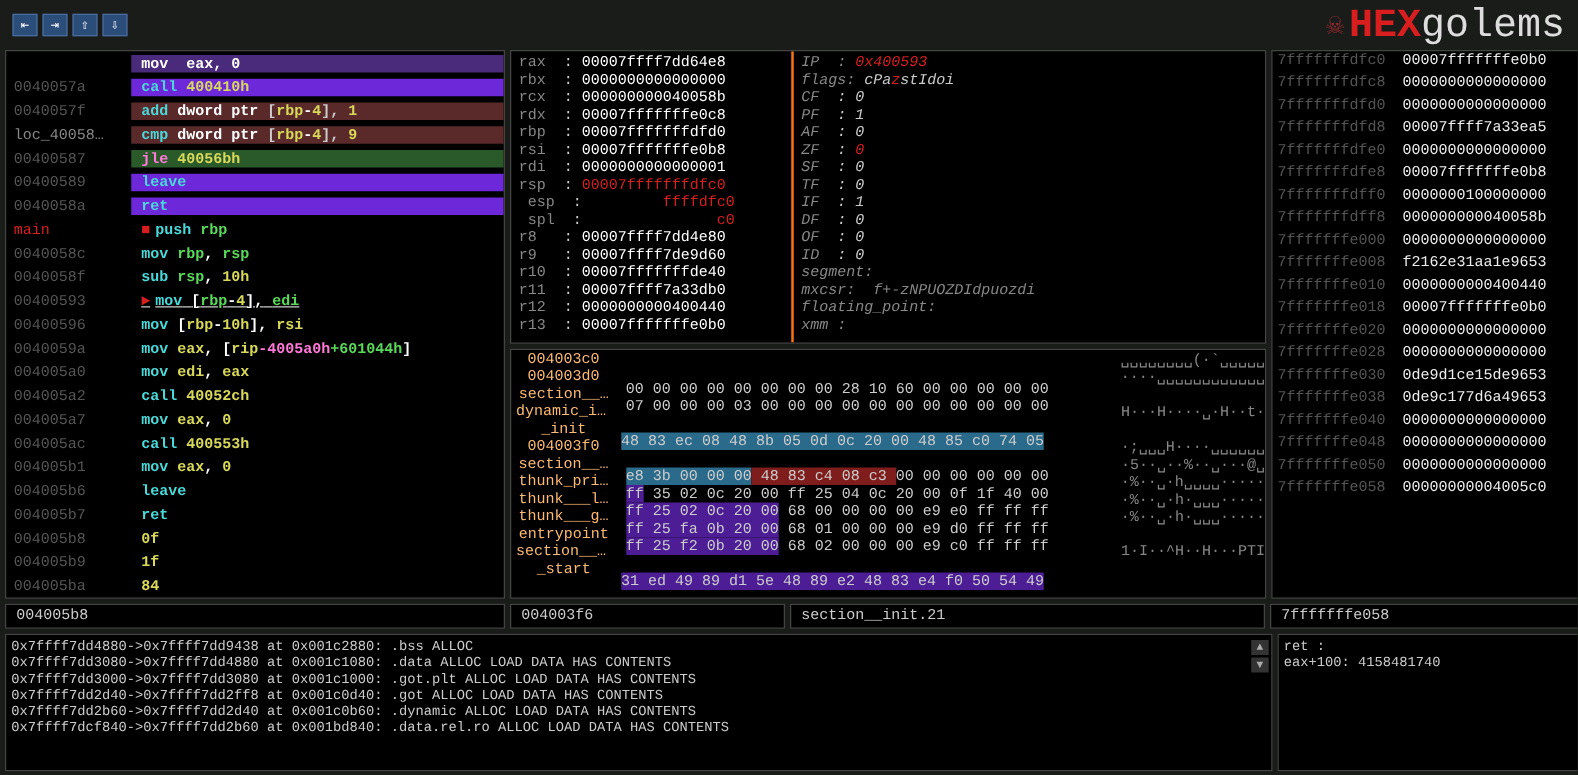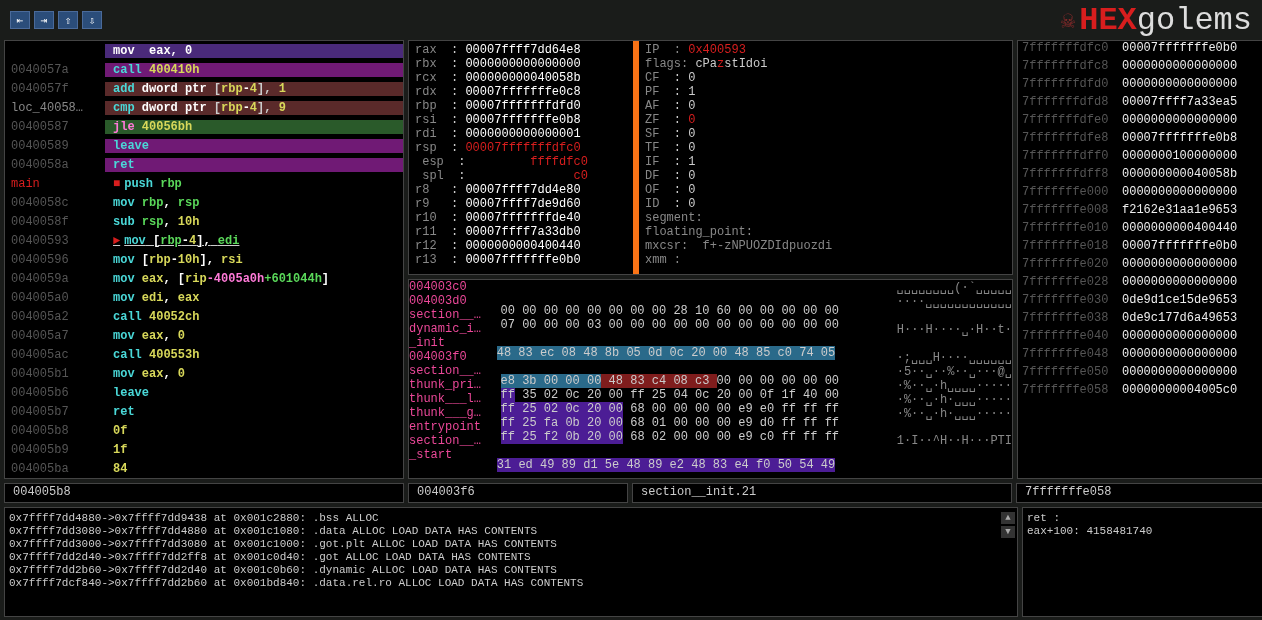--- a/index.html
+++ b/index.html
@@ -61,39 +61,39 @@
   height: 19px;
   align-items: center;
   white-space: pre;
 }
 .addr-col { width: 100px; padding-left: 6px; color: #555; }
 .addr-col.main { color: #d81e1e; }
 .addr-col.loc { color: #888; }
 .inst-col { flex: 1; padding-left: 8px; font-weight: bold; }
 .bg-purple { background: #4a2a7a; }
 .bg-maroon { background: #5a2a2a; }
-.bg-blue { background: #701a75; }
+.bg-blue { background: #6d28d9; }
 .bg-green { background: #2a5a2a; }
 .marker { color: #d81e1e; margin-right: 4px; }
 .c-cyan { color: #4ad8d8; }
 .c-yellow { color: #d8d85a; }
 .c-white { color: #fff; }
 .c-red { color: #d81e1e; }
 .c-grey { color: #888; }
 .c-green { color: #5ad85a; }
 .c-pink { color: #ff7ad8; }
 
 .regs { grid-column: 2; grid-row: 1; display: flex; gap: 24px; }
 .regs-left { width: 200px; padding: 2px 6px; }
-.regs-right { flex: 1; padding: 2px 6px; border-left: 6px solid #f97316;}
+.regs-right { flex: 1; padding: 2px 6px; border-left: 2px solid #f97316; font-style: italic;}
 .reg-line { white-space: pre; height: 14px; line-height: 14px; }
 
 .hex-panel { grid-column: 2; grid-row: 2; }
 .hex-line { display: flex; height: 14px; white-space: pre; align-items: center;}
-.hex-addr { width: 92px; color: #ec4899; text-align: left; padding-right: 8px;}
+.hex-addr { width: 92px; color: #fdba74; text-align: center; padding-right: 8px;}
 .hex-bytes { width: 390px; margin-top: 48px; }
 .hex-ascii { flex: 1; color: #888; padding-left: 8px;}
 .hl-cyan { background: #2a6a8a; }
 .hl-purple { background: #4c1d95; }
 .hl-blue { background: #7f1d1d; text-align: center; }
 
 .stack { grid-column: 3; grid-row: 1 / 3; }
 .stack-line { display: flex; height: 18px; white-space: pre; padding-left: 4px;}
 .stack-addr { color: #555; width: 100px; }
 .stack-val { color: #eee; }
@@ -187,22 +187,22 @@
         <div class="reg-line"><span class="c-grey">PF</span>  : <span class="">1</span></div>
         <div class="reg-line"><span class="c-grey">AF</span>  : <span class="">0</span></div>
         <div class="reg-line"><span class="c-grey">ZF</span>  : <span class="c-red">0</span></div>
         <div class="reg-line"><span class="c-grey">SF</span>  : <span class="">0</span></div>
         <div class="reg-line"><span class="c-grey">TF</span>  : <span class="">0</span></div>
         <div class="reg-line"><span class="c-grey">IF</span>  : <span class="">1</span></div>
         <div class="reg-line"><span class="c-grey">DF</span>  : <span class="">0</span></div>
         <div class="reg-line"><span class="c-grey">OF</span>  : <span class="">0</span></div>
         <div class="reg-line"><span class="c-grey">ID</span>  : <span class="">0</span></div>
         <div class="reg-line c-grey">segment:</div>
+        <div class="reg-line c-grey">mxcsr:  f+-zNPUOZDIdpuozdi</div>
         <div class="reg-line c-grey">floating_point:</div>
-        <div class="reg-line c-grey">mxcsr:  f+-zNPUOZDIdpuozdi</div>
         <div class="reg-line c-grey">xmm :</div>
       </div>
   </div>
   <div class="panel hex-panel" id="hexpanel">
       <div class="hex-line"><span class="hex-addr">004003c0</span><span class="hex-bytes">00 00 00 00 00 00 00 00 28 10 60 00 00 00 00 00</span><span class="hex-ascii">␣␣␣␣␣␣␣␣(·`␣␣␣␣␣</span></div>
       <div class="hex-line"><span class="hex-addr">004003d0</span><span class="hex-bytes">07 00 00 00 03 00 00 00 00 00 00 00 00 00 00 00</span><span class="hex-ascii">····␣␣␣␣␣␣␣␣␣␣␣␣</span></div>
       <div class="hex-line"><span class="hex-addr">section__…</span><span class="hex-bytes"></span><span class="hex-ascii"></span></div>
       <div class="hex-line"><span class="hex-addr">dynamic_i…</span><span class="hex-bytes"><span class="hl-cyan">48 83 ec 08 48 8b 05 0d 0c 20 00 48 85 c0 74 05</span></span><span class="hex-ascii">   H···H····␣·H··t·</span></div>
       <div class="hex-line"><span class="hex-addr">_init</span><span class="hex-bytes"></span><span class="hex-ascii"></span></div>
       <div class="hex-line"><span class="hex-addr">004003f0</span><span class="hex-bytes"><span class="hl-cyan">e8 3b 00 00 00</span><span class="hl-blue"> 48 83 c4 08 c3 </span>00 00 00 00 00 00</span><span class="hex-ascii">·;␣␣␣H····␣␣␣␣␣␣</span></div>

